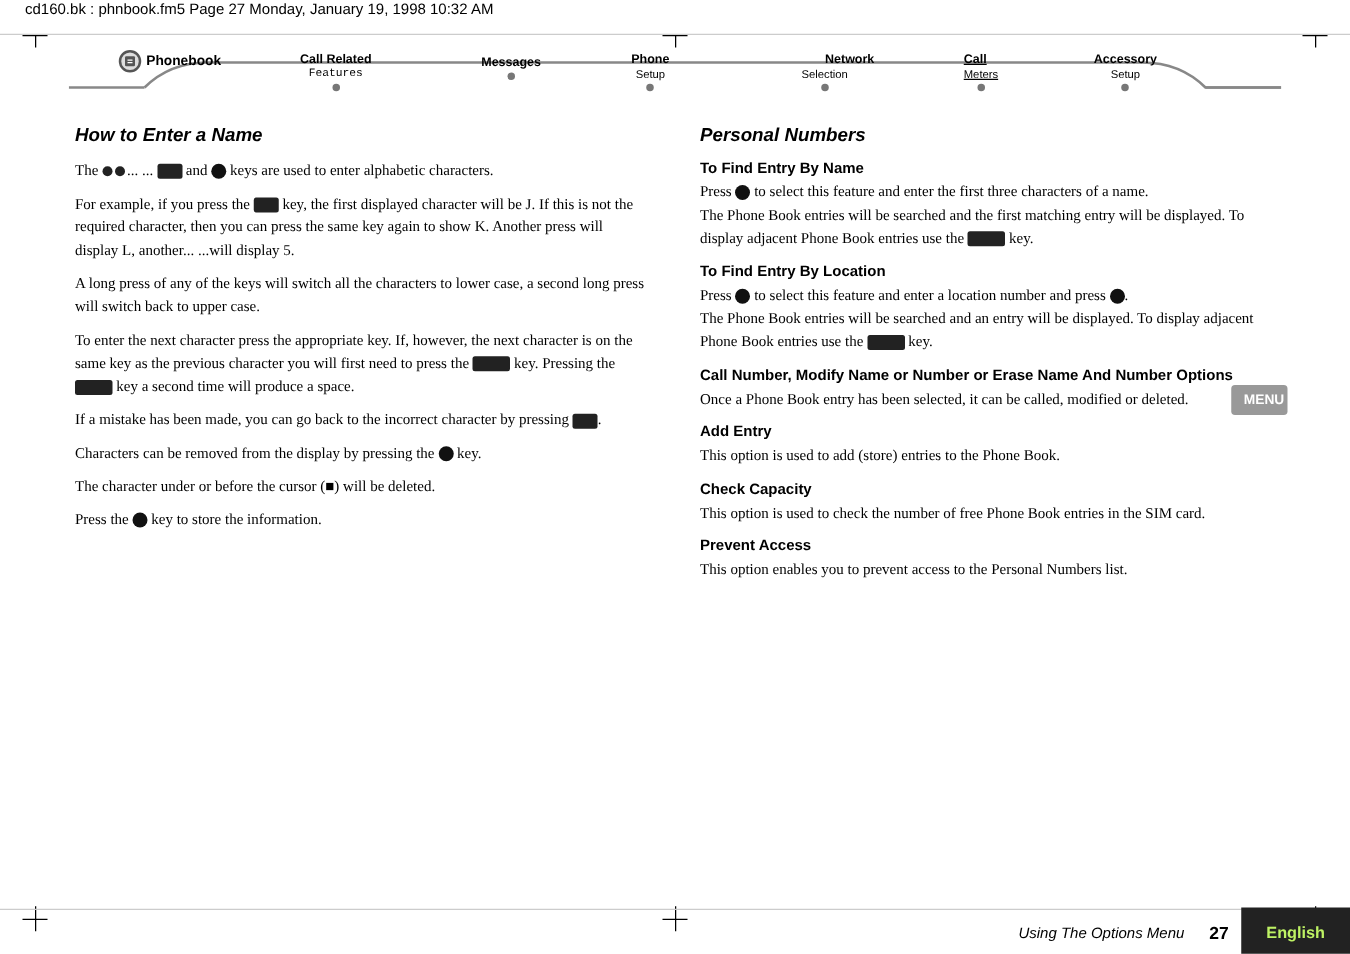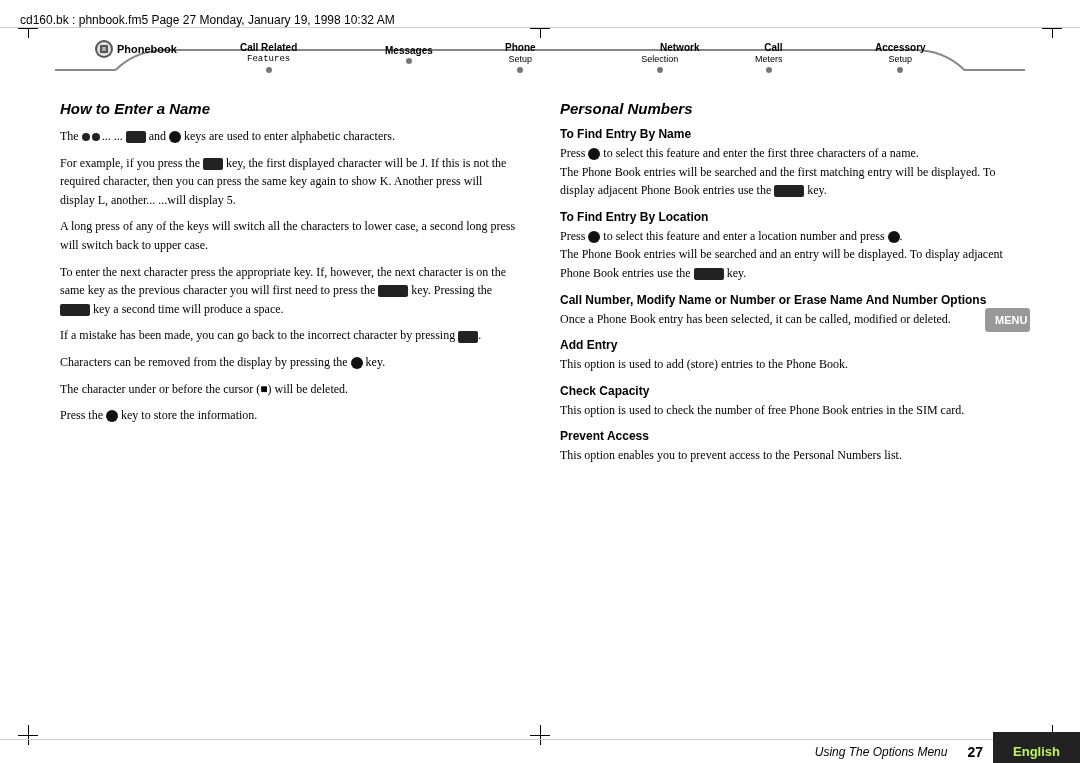--- a/index.html
+++ b/index.html
@@ -37,21 +37,21 @@
     
     .header-bar {
       position: absolute;
       top: 0;
       left: 0;
       right: 0;
       height: 28px;
       background: #fff;
       border-bottom: 1px solid #ccc;
       display: flex;
-      align-items: flex-end;
+      align-items: flex-start;
       padding: 0 20px;
       font-size: 12px;
       font-family: Arial, sans-serif;
     }
 
     
     .main-content {
       position: absolute;
       top: 100px;
       left: 60px;
@@ -127,21 +127,21 @@
       margin-bottom: 3px;
       font-family: Arial, sans-serif;
     }
 
     
     .footer {
       position: absolute;
       bottom: 0;
       left: 0;
       right: 0;
-      height: 24px;
+      height: 36px;
       display: flex;
       align-items: center;
       justify-content: flex-end;
       padding: 0 0 0 48px;
       border-top: 1px solid #ccc;
     }
     .footer-text {
       font-style: italic;
       font-size: 12px;
       flex: 1;
@@ -250,21 +250,21 @@
   </div>
 
   
   <div style="position:absolute; left:565px; top:2px; text-align:center;">
     <div style="font-weight:bold; font-size:10px; font-family:Arial,sans-serif; line-height:1.2;margin-left:40px;">Network</div>
     <div style="font-size:9px; font-family:Arial,sans-serif; line-height:1.2;">Selection</div>
     <div style="width:6px;height:6px;border-radius:50%;background:#777;margin:2px auto 0;"></div>
   </div>
 
   
-  <div style="position:absolute; left:700px; top:2px; text-align:right;">
+  <div style="position:absolute; left:716px; top:2px; text-align:left;text-decoration:underline;">
     <div style="font-weight:bold; font-size:10px; font-family:Arial,sans-serif; line-height:1.2;">Call</div>
     <div style="font-size:9px; font-family:Arial,sans-serif; line-height:1.2;">Meters</div>
     <div style="width:6px;height:6px;border-radius:50%;background:#777;margin:2px auto 0;"></div>
   </div>
 
   
   <div style="position:absolute; left:820px; top:2px; text-align:center;">
     <div style="font-weight:bold; font-size:10px; font-family:Arial,sans-serif; line-height:1.2;">Accessory</div>
     <div style="font-size:9px; font-family:Arial,sans-serif; line-height:1.2;">Setup</div>
     <div style="width:6px;height:6px;border-radius:50%;background:#777;margin:2px auto 0;"></div>

